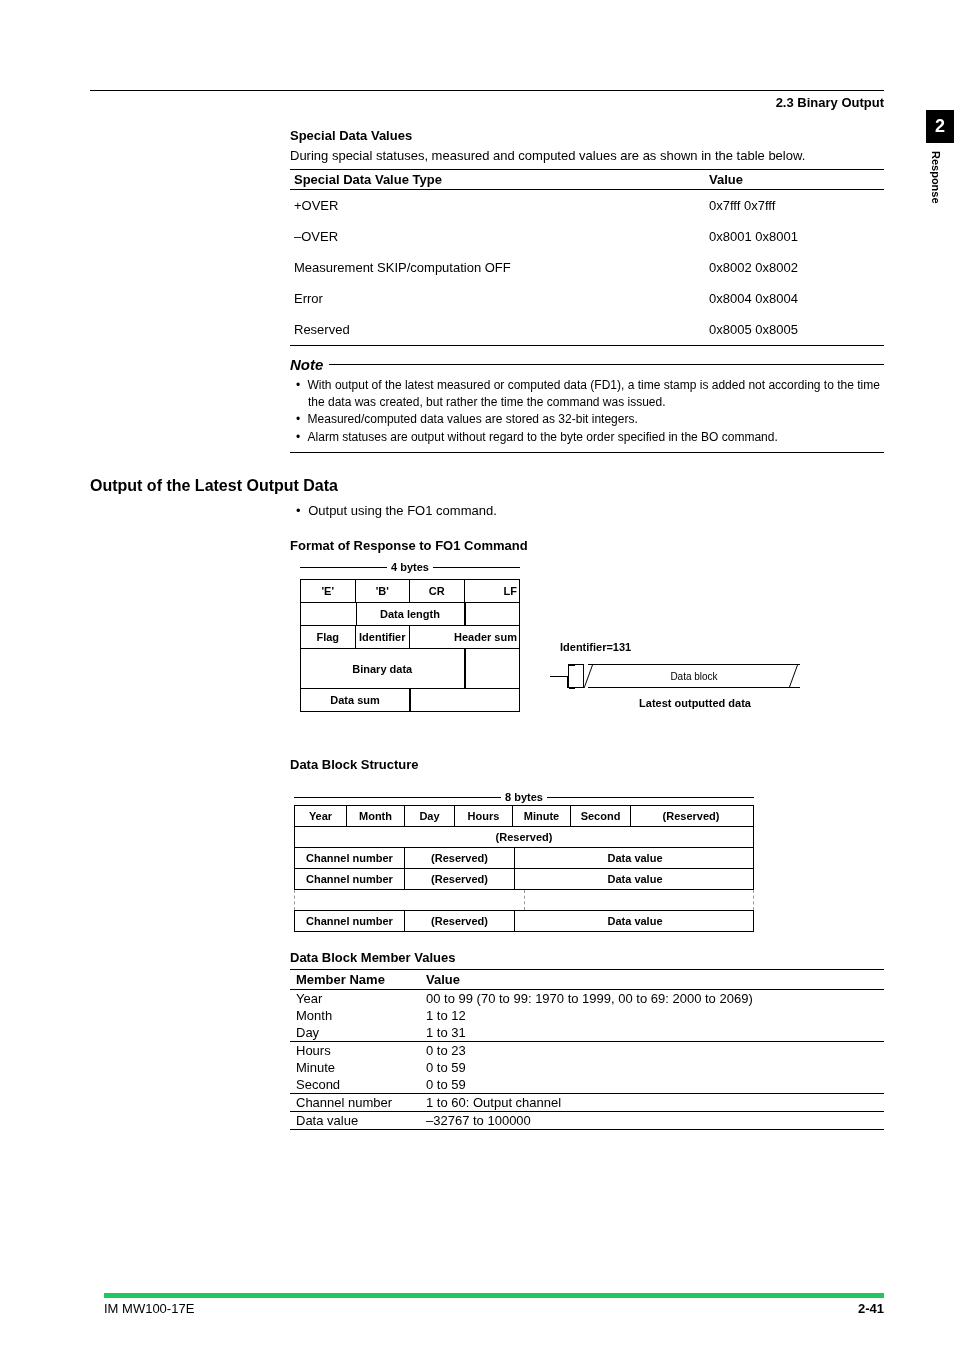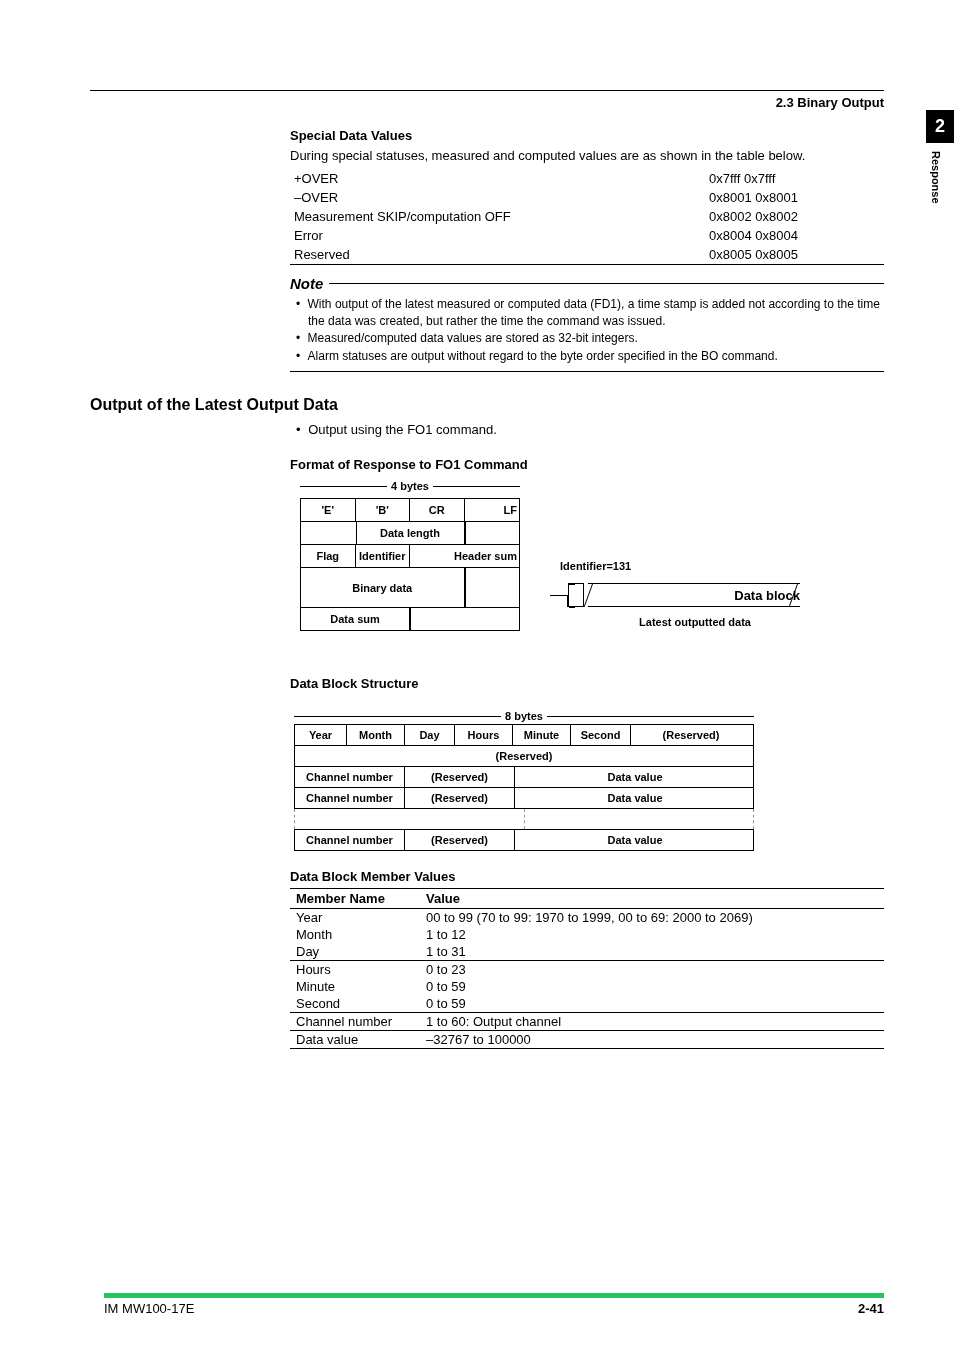--- a/index.html
+++ b/index.html
@@ -61,21 +61,21 @@
     line-height: 1.35;
     margin-bottom: 4px;
   }
   table.data {
     border-collapse: collapse;
     width: 100%;
     font-size: 13px;
     margin-bottom: 10px;
   }
   table.data tr.hdr td { font-weight: bold; border-top: 1.5px solid #000; border-bottom: 1px solid #000; padding: 2px 4px;}
-  table.data td { padding: 2px 4px; }
+  table.data td { padding: 8px 4px; }
   table.data tr.last td { border-bottom: 1.5px solid #000; }
 
   .note-head {
     font-style: italic;
     font-weight: bold;
     font-size: 15px;
     display: inline-block;
   }
   .note-line {
     display: flex;
@@ -180,22 +180,22 @@
     position: absolute;
     width: 6px; height: 100%;
     border-top: 1px solid #000;
     border-bottom: 1px solid #000;
   }
   .db-bar {
     flex: 1;
     height: 24px;
     border-top: 1px solid #000;
     border-bottom: 1px solid #000;
-    display: flex; align-items: center; justify-content: flex-end;
-    font-size: 13px; font-weight: bold;
+    display: flex; align-items: center; justify-content: center;
+    font-size: 10px; font-weight: normal;
     position: relative;
   }
   .db-bar::before, .db-bar::after {
     content: "";
     position: absolute;
     top: -1px; bottom: -1px;
     width: 6px;
     border-left: 1px solid #000;
   }
   .db-bar::before { left: 0; transform: skewX(-20deg);}
@@ -305,20 +305,24 @@
   <div class="tab">
     <div class="tab-num">2</div>
     <div class="tab-label">Response</div>
   </div>
 
   <div class="content-col">
     <h4 class="subhead">Special Data Values</h4>
     <p class="para">During special statuses, measured and computed values are as shown in the table below.</p>
     <table class="data">
       <tbody>
+          <tr class="hdr">
+        <td>Special Data Value Type</td>
+        <td>Value</td>
+      </tr>
       <tr>
             <td>+OVER</td>
             <td>0x7fff 0x7fff</td>
           </tr>
       <tr>
             <td>–OVER</td>
             <td>0x8001 0x8001</td>
           </tr>
       <tr>
             <td>Measurement SKIP/computation OFF</td>

